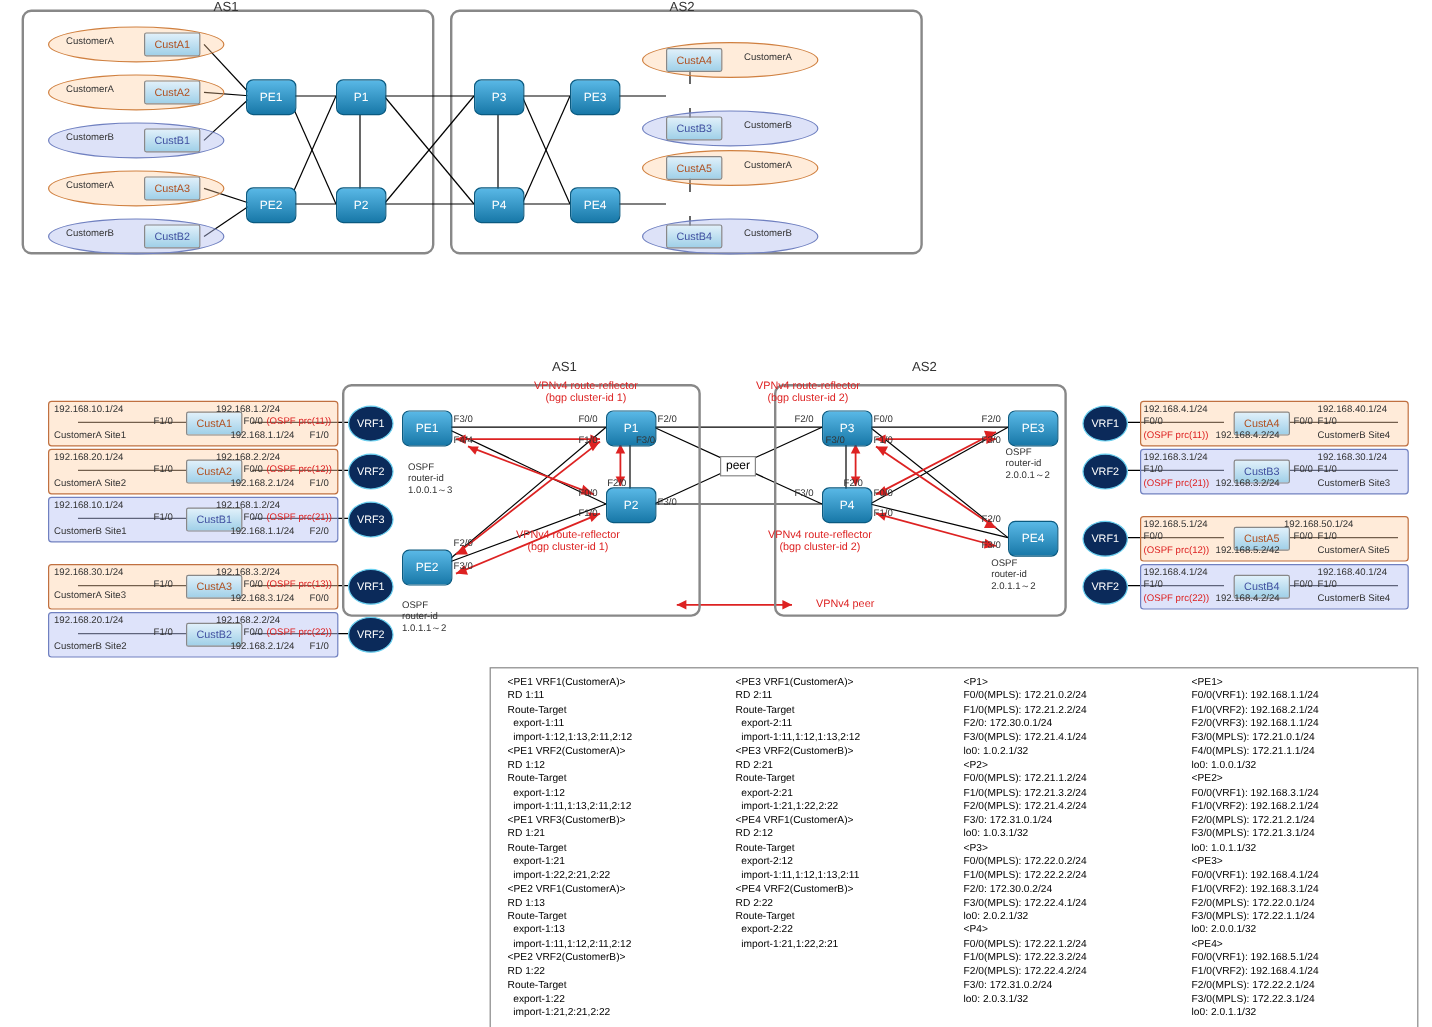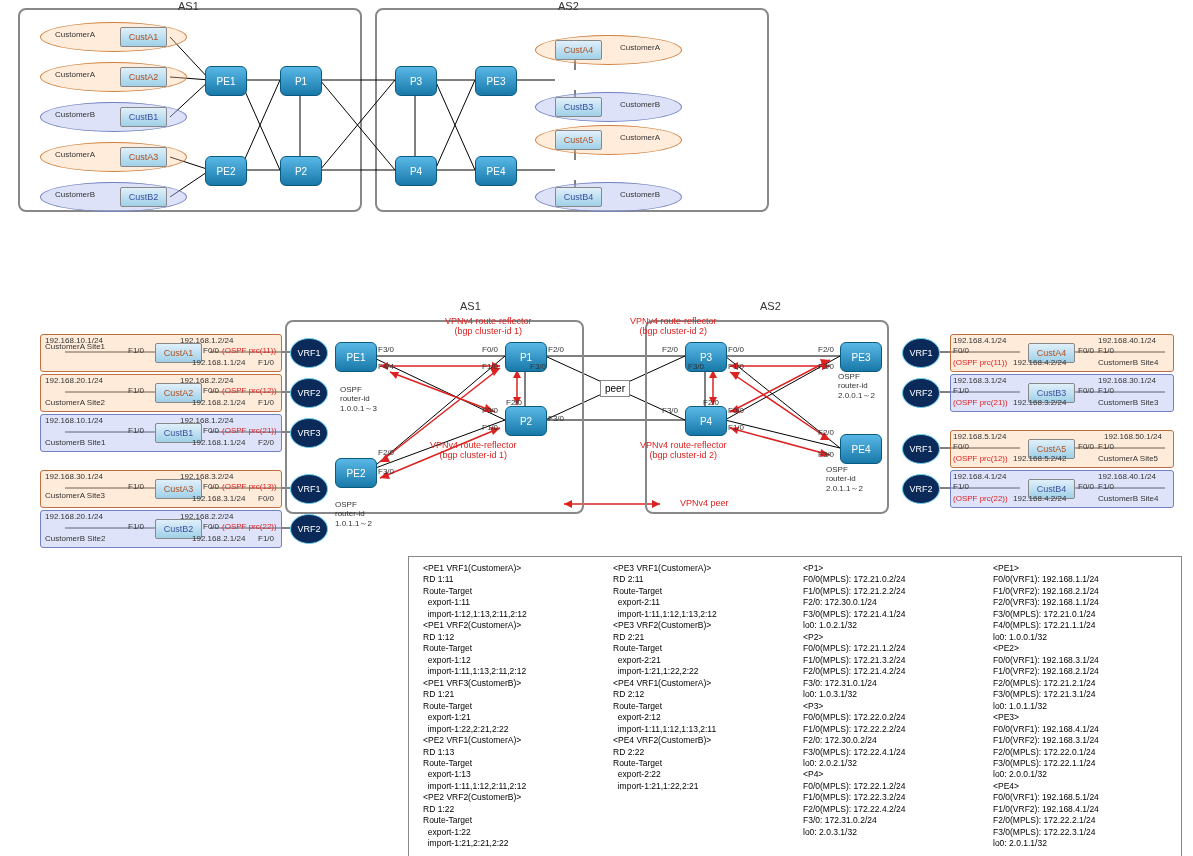--- a/index.html
+++ b/index.html
@@ -235,21 +235,21 @@
 <div class="router" style="left:335px;top:458px">PE2</div>
 <div class="router" style="left:505px;top:342px">P1</div>
 <div class="router" style="left:505px;top:406px">P2</div>
 <div class="router" style="left:685px;top:342px">P3</div>
 <div class="router" style="left:685px;top:406px">P4</div>
 <div class="router" style="left:840px;top:342px">PE3</div>
 <div class="router" style="left:840px;top:434px">PE4</div>
 
 <div class="tiny" style="left:45px;top:336px">192.168.10.1/24</div>
 <div class="tiny" style="left:128px;top:346px">F1/0</div>
-<div class="tiny" style="left:45px;top:342px">CustomerA Site1</div>
+<div class="tiny" style="left:45px;top:358px">CustomerA Site1</div>
 <div class="tiny" style="left:180px;top:336px">192.168.1.2/24</div>
 <div class="tiny" style="left:203px;top:346px">F0/0</div>
 <div class="redtiny" style="left:222px;top:346px">(OSPF prc(11))</div>
 <div class="tiny" style="left:192px;top:358px">192.168.1.1/24</div>
 <div class="tiny" style="left:258px;top:358px">F1/0</div>
 
 <div class="tiny" style="left:45px;top:376px">192.168.20.1/24</div>
 <div class="tiny" style="left:128px;top:386px">F1/0</div>
 <div class="tiny" style="left:45px;top:398px">CustomerA Site2</div>
 <div class="tiny" style="left:180px;top:376px">192.168.2.2/24</div>
@@ -301,21 +301,21 @@
 <div class="tiny" style="left:1078px;top:386px">F0/0</div>
 <div class="tiny" style="left:1098px;top:376px">192.168.30.1/24</div>
 <div class="tiny" style="left:1098px;top:386px">F1/0</div>
 <div class="tiny" style="left:1098px;top:398px">CustomerB Site3</div>
 
 <div class="tiny" style="left:953px;top:432px">192.168.5.1/24</div>
 <div class="tiny" style="left:953px;top:442px">F0/0</div>
 <div class="redtiny" style="left:953px;top:454px">(OSPF prc(12))</div>
 <div class="tiny" style="left:1013px;top:454px">192.168.5.2/42</div>
 <div class="tiny" style="left:1078px;top:442px">F0/0</div>
-<div class="tiny" style="left:1104px;top:432px">192.168.50.1/24</div>
+<div class="tiny" style="left:1070px;top:432px">192.168.50.1/24</div>
 <div class="tiny" style="left:1098px;top:442px">F1/0</div>
 <div class="tiny" style="left:1098px;top:454px">CustomerA Site5</div>
 
 <div class="tiny" style="left:953px;top:472px">192.168.4.1/24</div>
 <div class="tiny" style="left:953px;top:482px">F1/0</div>
 <div class="redtiny" style="left:953px;top:494px">(OSPF prc(22))</div>
 <div class="tiny" style="left:1013px;top:494px">192.168.4.2/24</div>
 <div class="tiny" style="left:1078px;top:482px">F0/0</div>
 <div class="tiny" style="left:1098px;top:472px">192.168.40.1/24</div>
 <div class="tiny" style="left:1098px;top:482px">F1/0</div>

